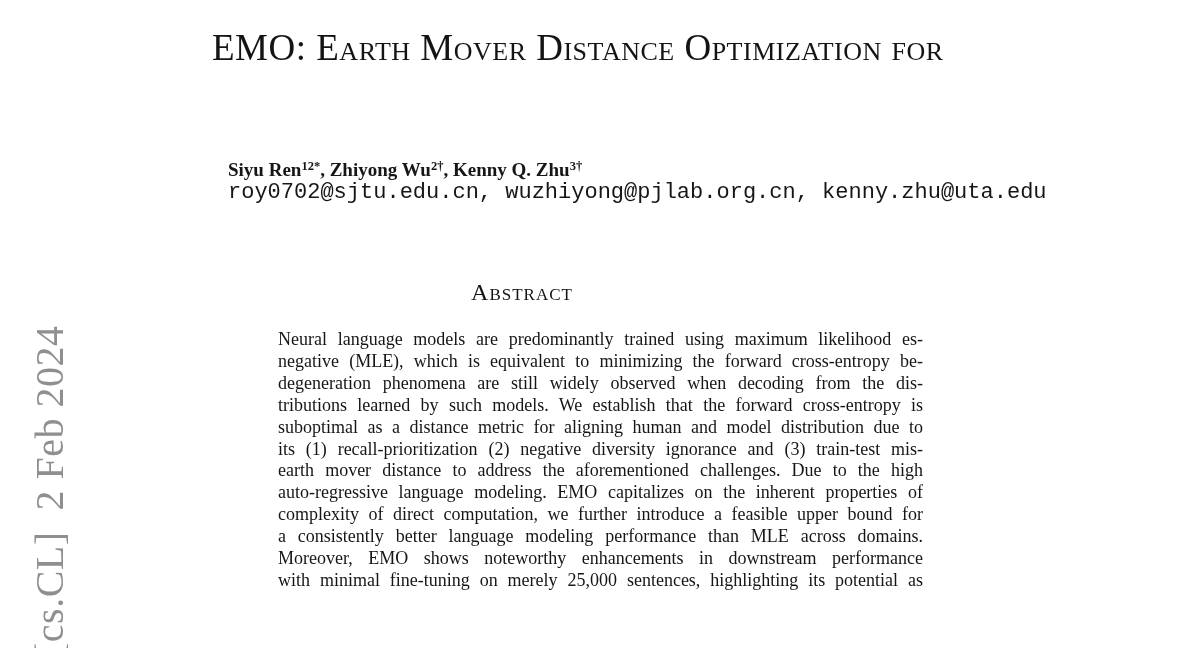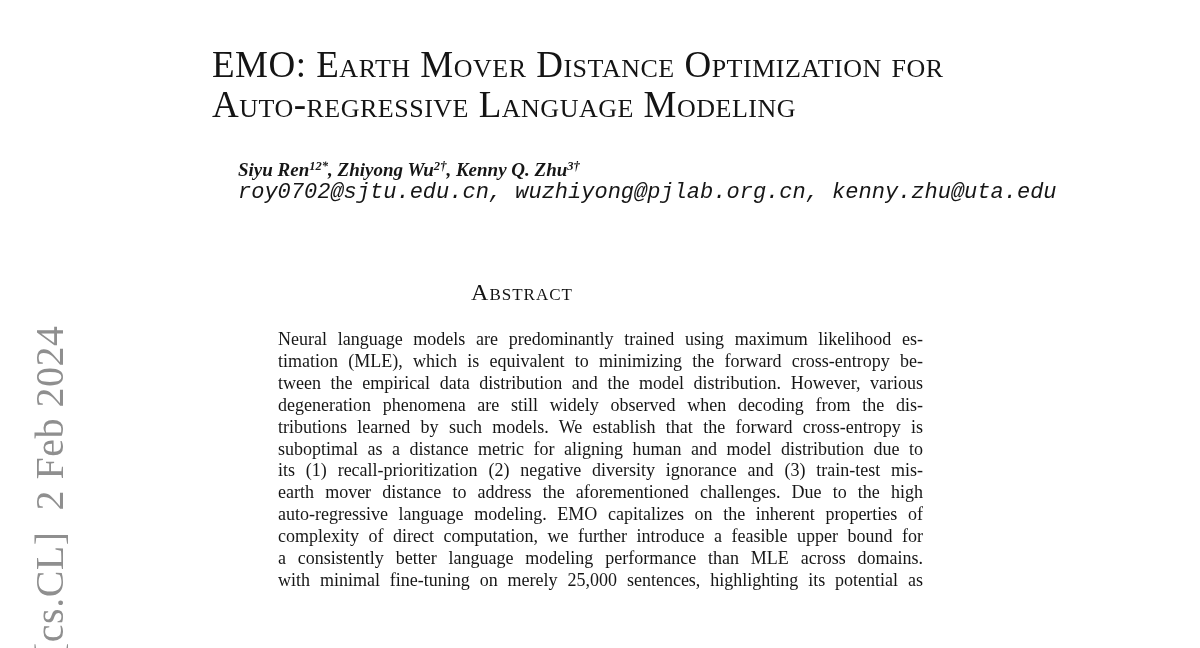--- a/index.html
+++ b/index.html
@@ -16,37 +16,36 @@
     transform: rotate(-90deg);
     transform-origin: 0 0;
     font-size: 40px;
     line-height: 48px;
     color: #8f8f8f;
     white-space: pre;
     letter-spacing: 0.5px;
   }
   .title {
     position: absolute;
-    left: 212px; top: 45px;
+    left: 212px; top: 28px;
     margin: 0;
     font-weight: 400;
     font-variant: small-caps;
     font-size: 37px;
     line-height: 40px;
     letter-spacing: 0.5px;
     color: #141414;
     white-space: nowrap;
   }
   .byline {
     position: absolute;
-    left: 238px; top: 158px;
+    left: 228px; top: 158px;
     font-size: 19px;
     line-height: 23px;
     white-space: nowrap;
-    font-style: italic;
   }
   .authors { font-weight: bold; }
   .emails {
     font-family: "Liberation Mono", monospace;
     font-size: 22px;
   }
   sup {
     font-size: 66%;
     vertical-align: baseline;
     position: relative;
@@ -76,36 +75,35 @@
   }
   .b { font-weight: bold; }
 </style>
 </head>
 <body>
 
 <div class="watermark">[cs.CL]  2 Feb 2024</div>
 
 <h1 class="title">
   <div>EMO: Earth Mover Distance Optimization for</div>
-  <div>Auto-regressive Language Modeling</div>
 </h1>
 
 <div class="byline">
   <div class="authors"><span class="b">Siyu Ren</span><sup class="b">12*</sup><span class="b">, </span><span class="b">Zhiyong Wu</span><sup class="b">2†</sup><span class="b">, </span><span class="b">Kenny Q. Zhu</span><sup class="b">3†</sup></div>
   <div class="emails">roy0702@sjtu.edu.cn, wuzhiyong@pjlab.org.cn, kenny.zhu@uta.edu</div>
 </div>
 
 <div class="abs-head">Abstract</div>
 
 <div class="abs-body">
     <div class="abs-line"><span>Neural language models are predominantly trained using maximum likelihood es-</span></div>
-    <div class="abs-line"><span>timation (MLE), which is equivalent to minimizing the forward cross-entropy be-</span></div>
-    <div class="abs-line"><span>tween the empirical data distribution and the model distribution. However, various</span></div>
+    <div class="abs-line"><span>negative (MLE), which is equivalent to minimizing the forward cross-entropy be-</span></div>
     <div class="abs-line"><span>degeneration phenomena are still widely observed when decoding from the dis-</span></div>
     <div class="abs-line"><span>tributions learned by such models. We establish that the forward cross-entropy is</span></div>
     <div class="abs-line"><span>suboptimal as a distance metric for aligning human and model distribution due to</span></div>
     <div class="abs-line"><span>its (1) recall-prioritization (2) negative diversity ignorance and (3) train-test mis-</span></div>
     <div class="abs-line"><span>earth mover distance to address the aforementioned challenges. Due to the high</span></div>
     <div class="abs-line"><span>auto-regressive language modeling. EMO capitalizes on the inherent properties of</span></div>
     <div class="abs-line"><span>complexity of direct computation, we further introduce a feasible upper bound for</span></div>
     <div class="abs-line"><span>a consistently better language modeling performance than MLE across domains.</span></div>
+    <div class="abs-line"><span>Moreover, EMO shows noteworthy enhancements in downstream performance</span></div>
     <div class="abs-line"><span>with minimal fine-tuning on merely 25,000 sentences, highlighting its potential as</span></div>
   </div>
 
 </body></html>

